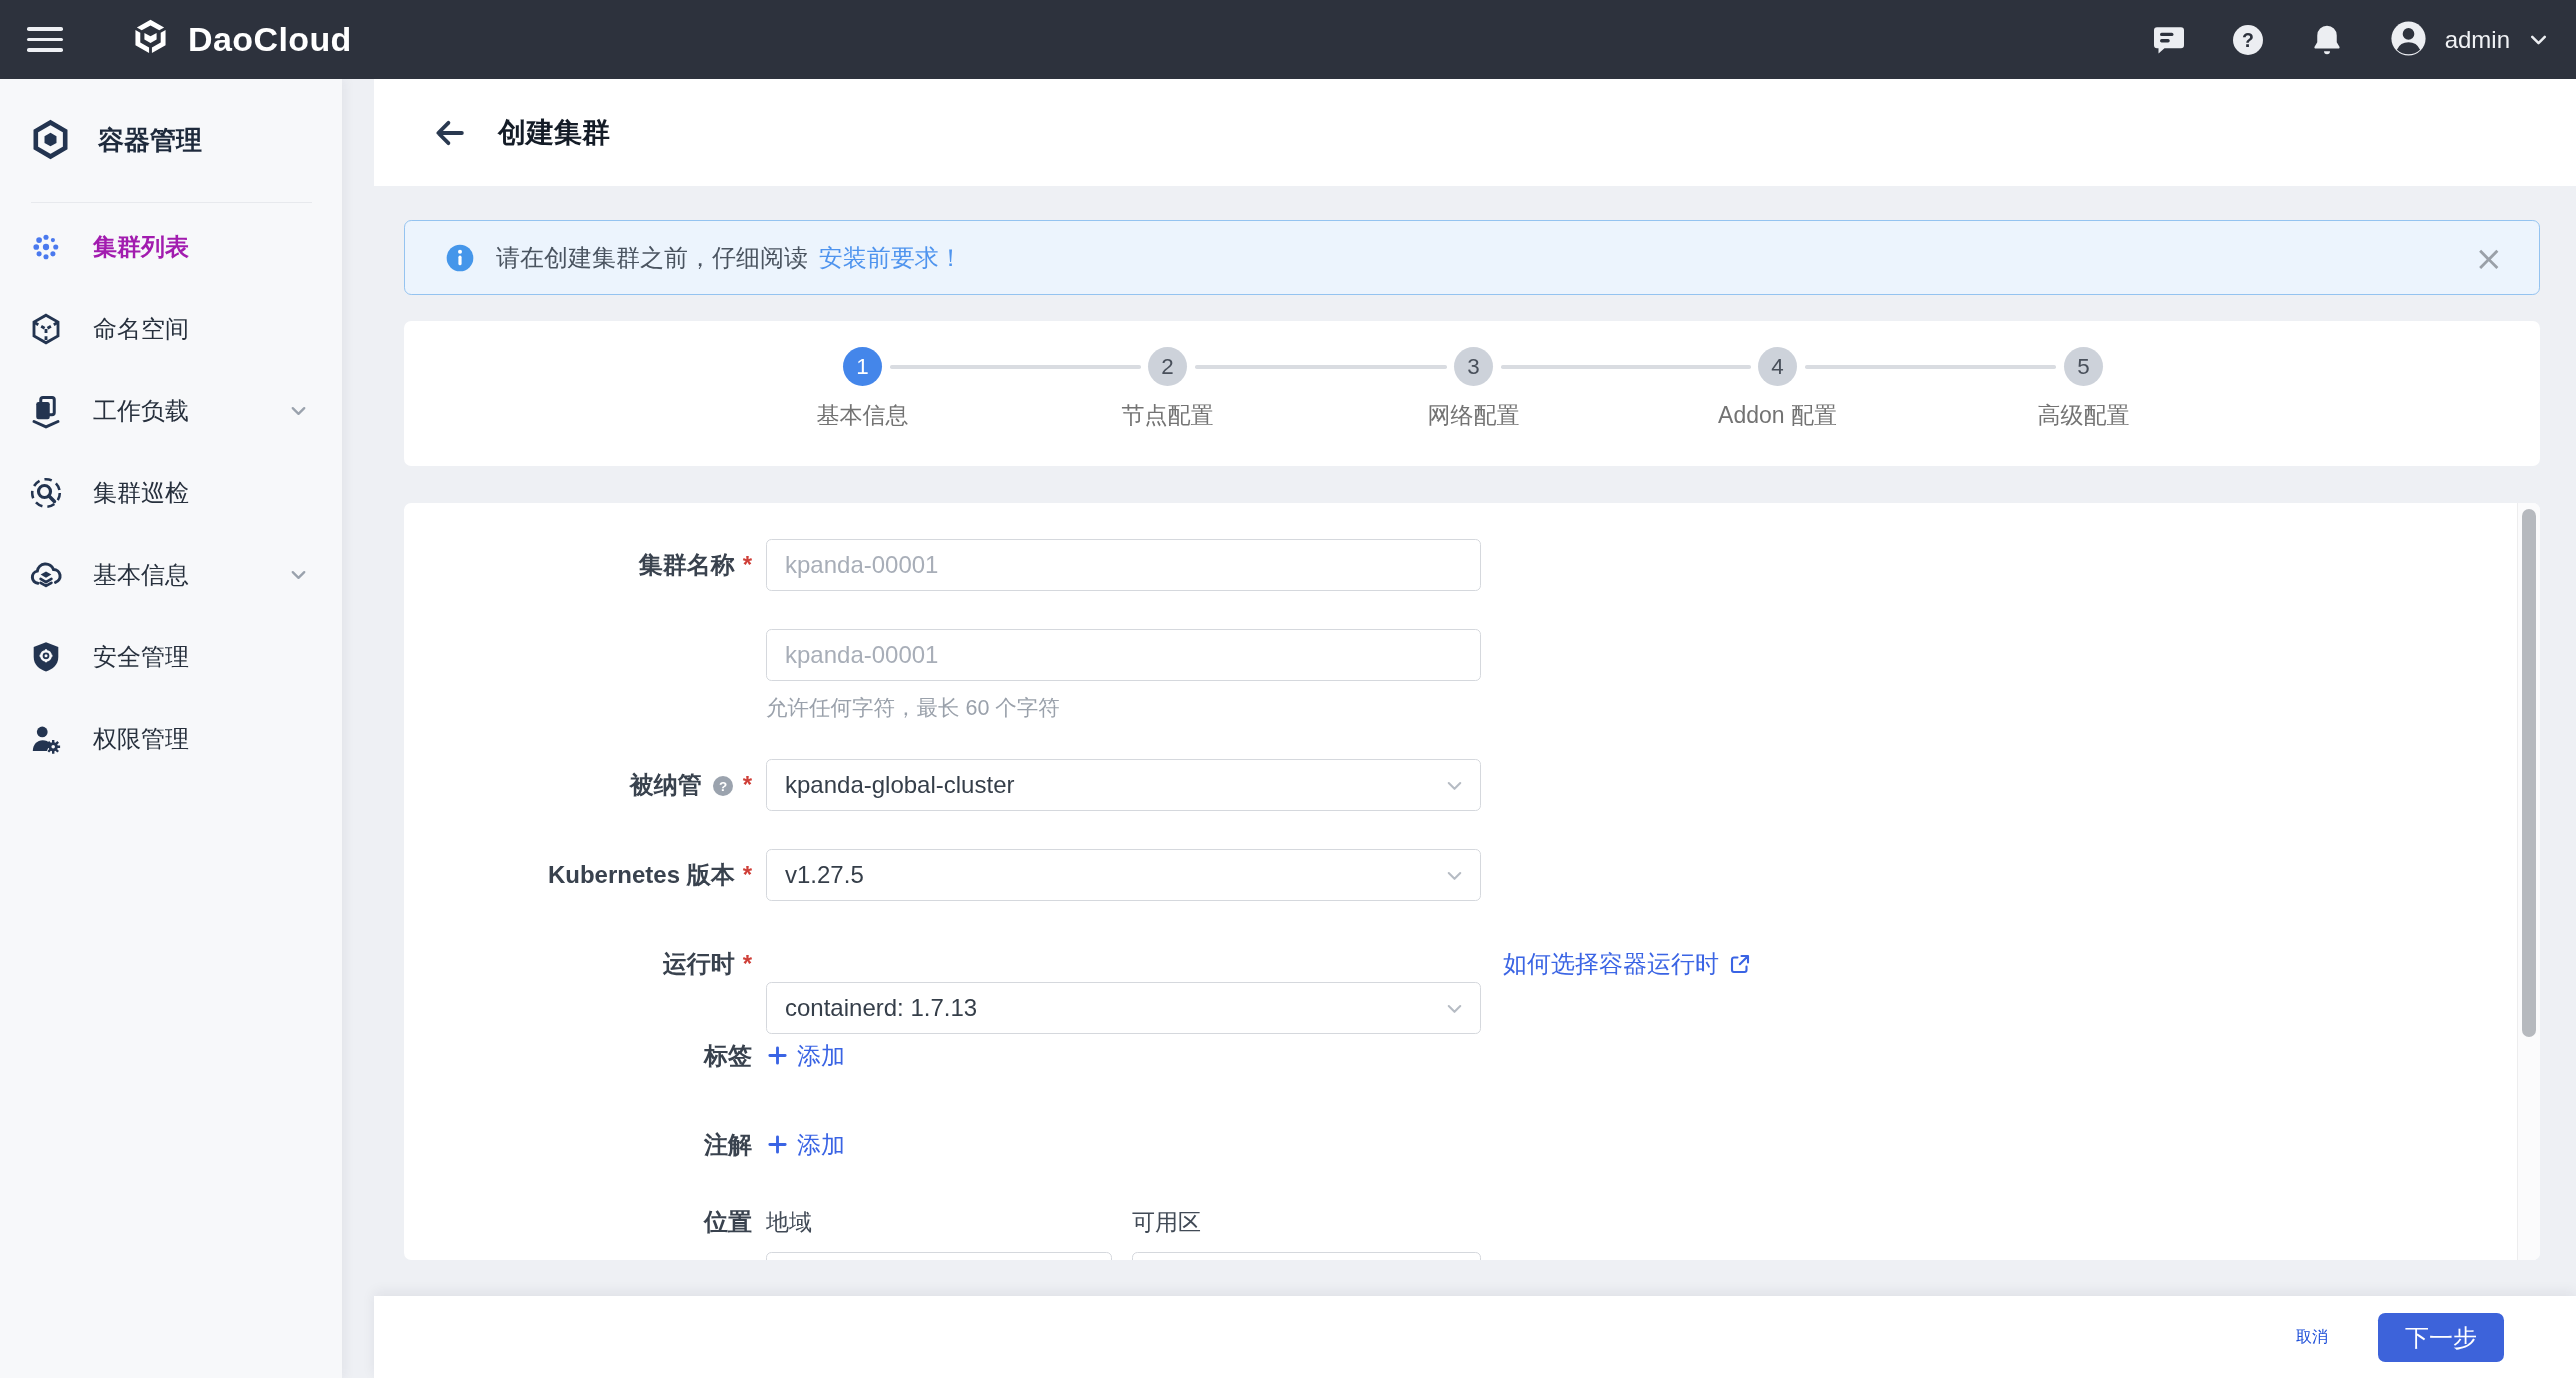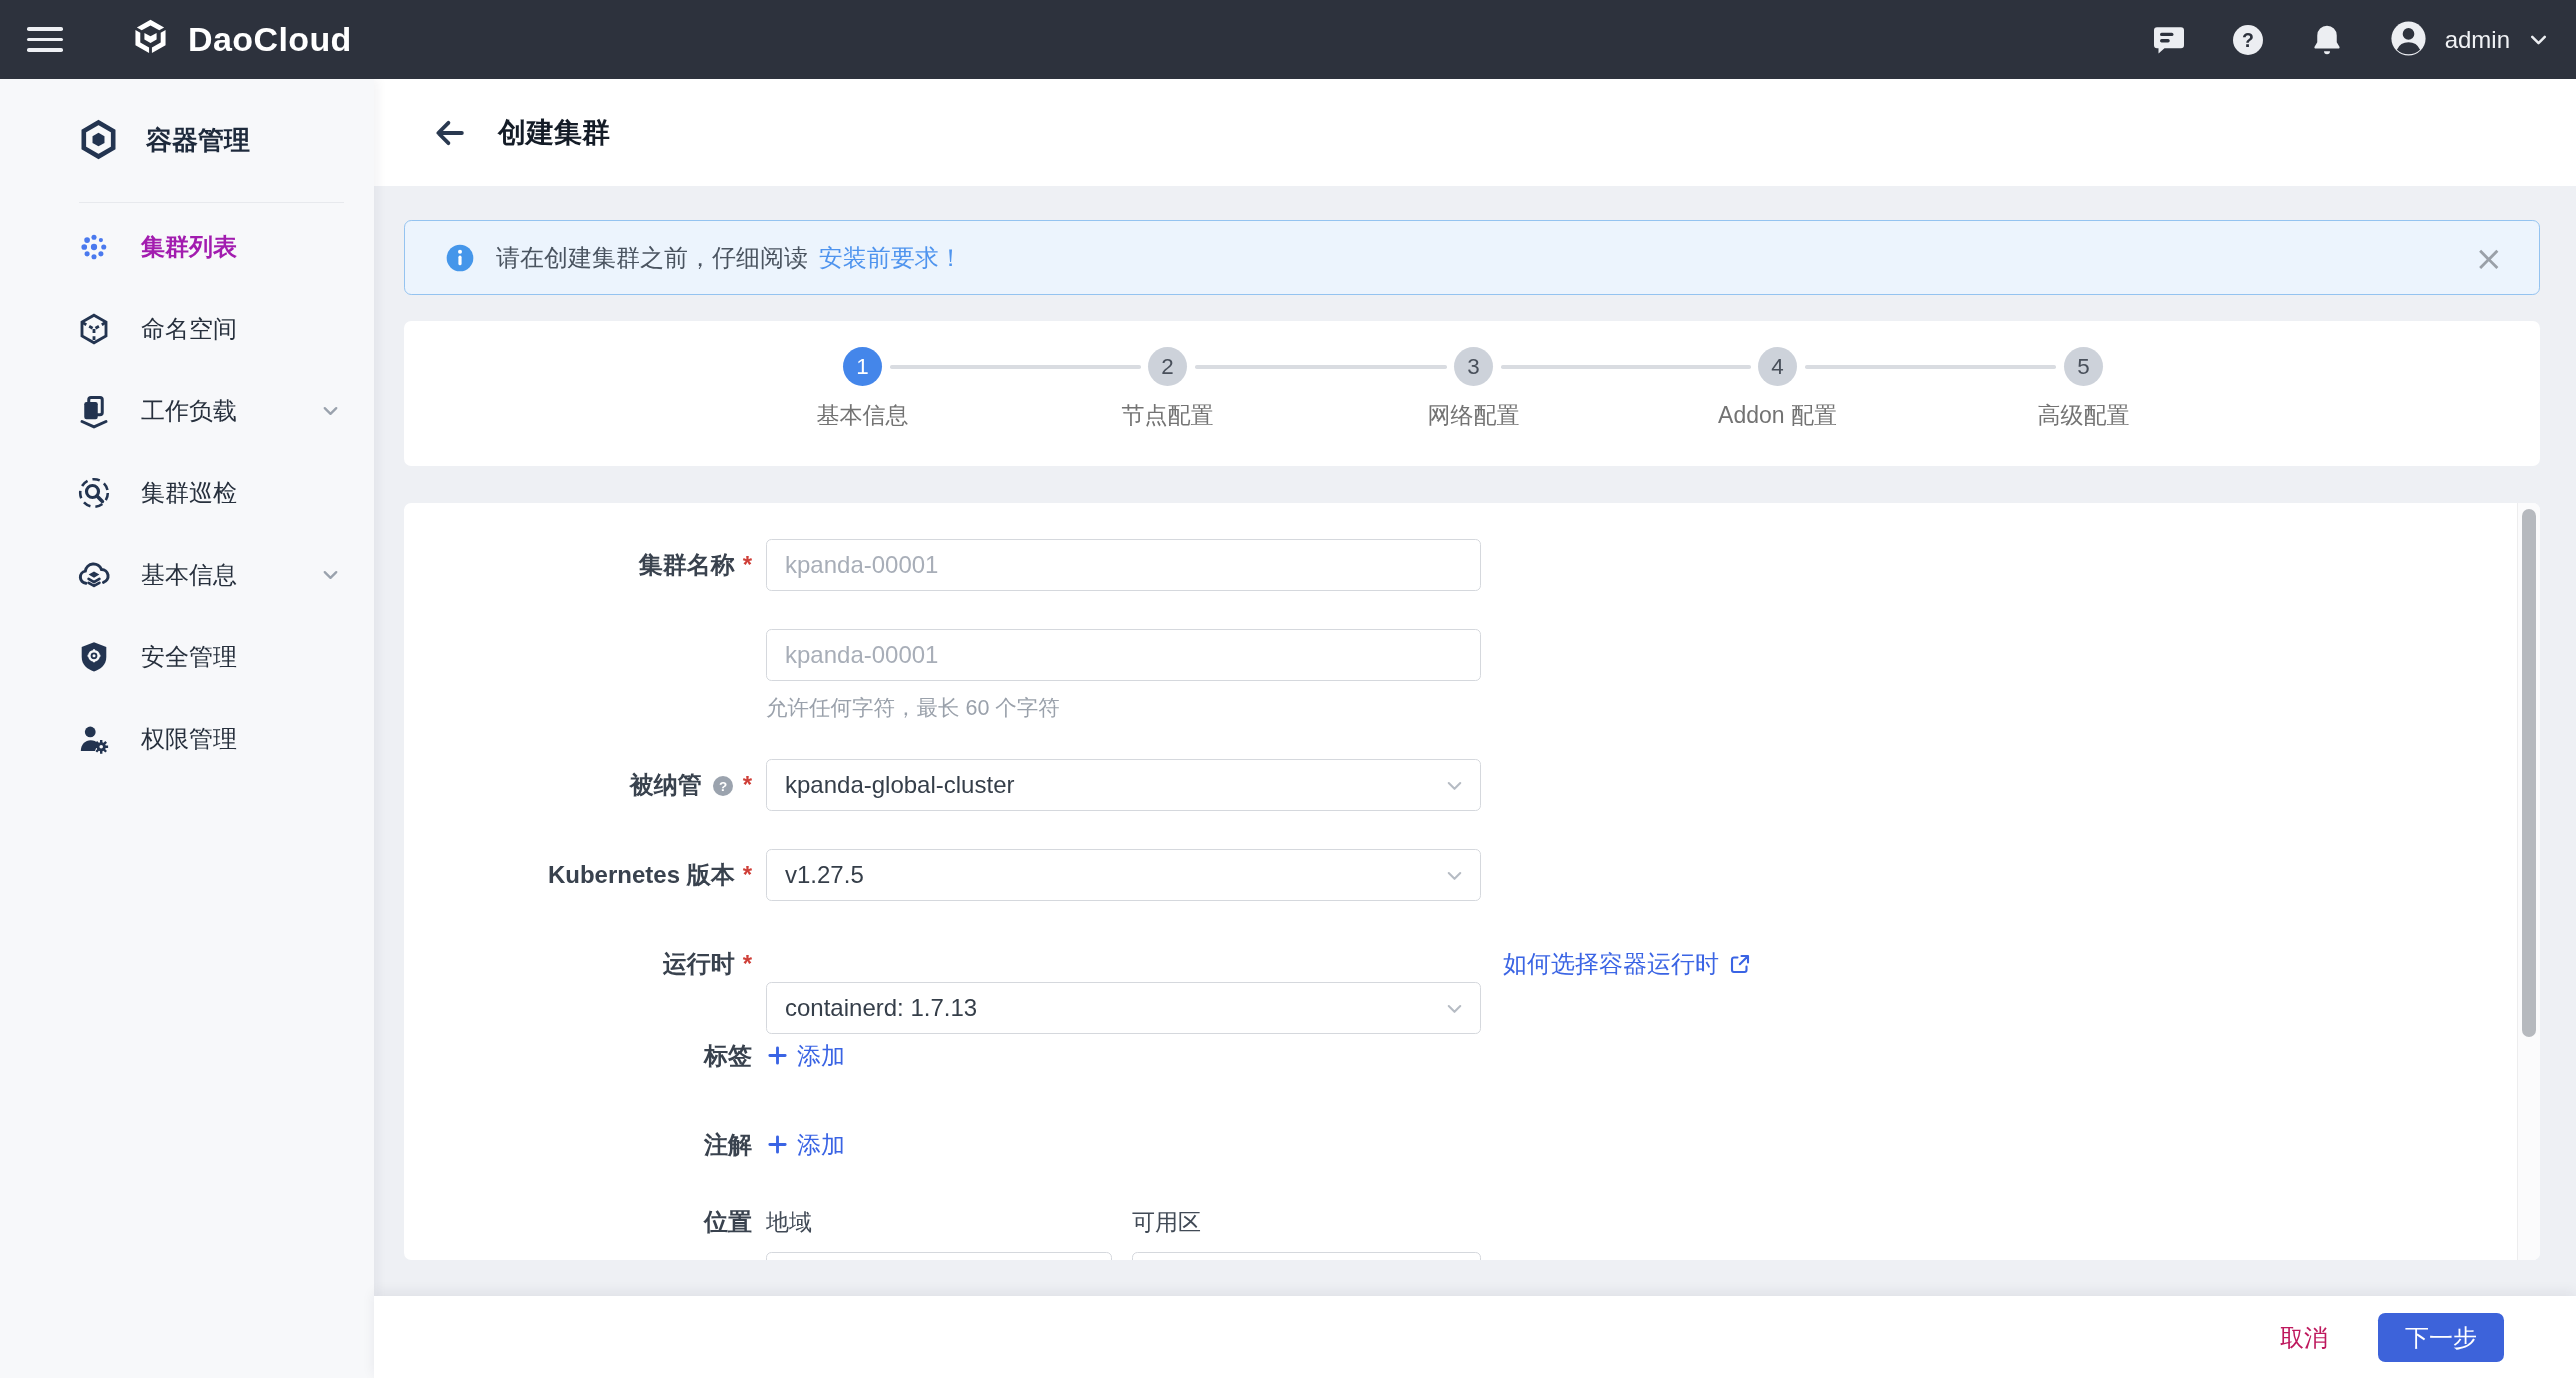--- a/index.html
+++ b/index.html
@@ -17,22 +17,22 @@
     flex-direction:column; justify-content:center; gap:7.2px; cursor:pointer; }
   .hamburger i { display:block; width:36px; height:3.6px; border-radius:1.8px; background:#eef0f4; }
   .brand { margin-left:63px; display:flex; align-items:center; gap:16px; }
   .brand-name { font-size:34px; font-weight:bold; color:#ffffff; letter-spacing:0.4px; }
   .topbar-right { margin-left:auto; margin-right:25px; display:flex; align-items:center; gap:43px; }
   .tb-icon { width:36px; height:36px; cursor:pointer; }
   .user-group { display:flex; align-items:center; gap:16px; cursor:pointer; }
   .user-name { font-size:24px; color:#f0f2f5; }
 
   
-  .sidebar { position:absolute; left:0; top:79px; bottom:0; width:374px;
-    background:#f7f8fa; box-shadow:3.6px 0 10.8px rgba(30,40,60,.06); z-index:10;padding-left:48px; }
+  .sidebar { position:absolute; left:0; top:79px; bottom:0; width:342px;
+    background:#f7f8fa; box-shadow:3.6px 0 10.8px rgba(30,40,60,.06); z-index:10; }
   .side-head { height:123px; display:flex; align-items:center; gap:27px; padding-left:30px; }
   .side-head .title { font-size:26px; font-weight:bold; color:#1e2a3c; }
   .side-divider { height:0.9px; background:#e7e9ed; margin:0 30.5px; }
   .side-items { padding-top:2.7px; }
   .side-item { height:82px; display:flex; align-items:center;
     padding:0 32px 0 28px; gap:29px; font-size:24px; color:#27303d; cursor:pointer; }
   .side-item .lbl { flex:0 0 auto; }
   .side-item .chev { margin-left:auto; }
   .side-item.active { color:#a21caf; font-weight:bold; }
 
@@ -89,21 +89,21 @@
 
   .scroll-track { position:absolute; right:0; top:0; bottom:0; width:23px;
     background:#fbfbfc; border-left:0.9px solid #ededee; }
   .scroll-thumb { position:absolute; right:4.5px; top:6.3px; width:13.5px; height:528px;
     border-radius:7.2px; background:#b6b9be; cursor:grab; }
 
   
   .footer-bar { position:absolute; left:374px; right:0; bottom:0; height:83px; background:#ffffff;
     box-shadow:0 -4.5px 12.6px rgba(25,35,50,.07); display:flex; align-items:center;
     justify-content:flex-end; padding-right:72px; gap:50px; z-index:12; }
-  .cancel-btn { font-size:24px; color:#be185d; cursor:pointer; background:none; border:none;
+  .cancel-btn { font-size:16px; color:#1d4ed8; cursor:pointer; background:none; border:none;
     font-family:Liberation Sans, sans-serif; }
   .next-btn { width:126px; height:49px; border:none; border-radius:7.2px; background:#3d63da;
     color:#ffffff; font-size:24px; cursor:pointer; font-family:inherit; }
 </style>
 </head>
 <body>
 
 <div class="topbar">
   <div class="hamburger">
       <i></i>

